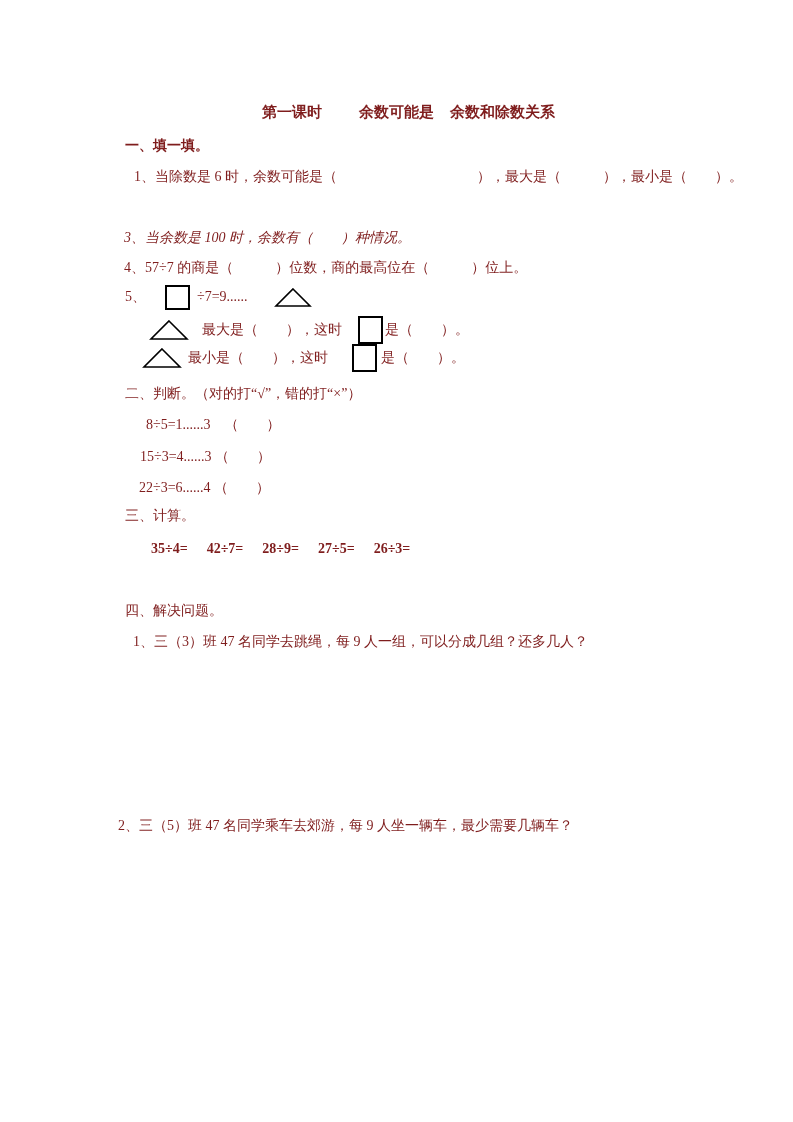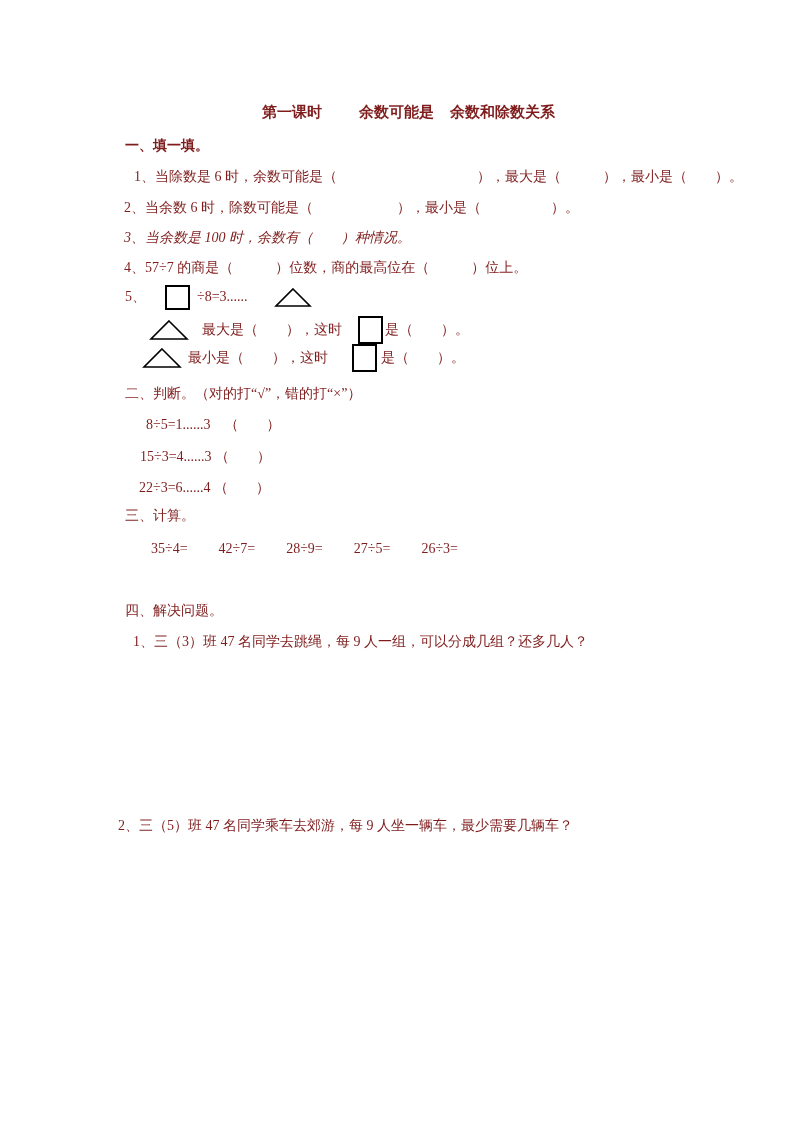--- a/index.html
+++ b/index.html
@@ -53,46 +53,46 @@
     border: 2px solid #000;
     background: #fff;
     flex: 0 0 auto;
   }
   .tri { display: block; flex: 0 0 auto; }
   .calc-row {
     position: absolute;
     top: 540px;
     left: 139px;
     display: flex;
-    gap: 31px;
+    gap: 19px;
     white-space: pre;
     line-height: 18px;
+    font-weight: bold;
   }
 </style>
 </head>
 <body>
 
 <div class="page">
 
   <div class="title-row">
     <span>第一课时</span>
     <span class="gap-wide">余数可能是</span>
     <span class="gap-narrow">余数和除数关系</span>
   </div>
 
   <div class="line bold" style="top:137px;">一、填一填。</div>
   <div class="line" style="top:168px;left:122px;">1、当除数是 6 时，余数可能是（　　　　　　　　　　），最大是（　　　），最小是（　　）。</div>
-  <div class="line" style="top:199px;left:112px;">2、当余数 6 时，除数可能是（　　　　　　），最小是（　　　　　）。</div>
   <div class="line" style="top:229px;left:112px;font-style:italic;">3、当余数是 100 时，余数有（　　）种情况。</div>
   <div class="line" style="top:259px;left:112px;">4、57÷7 的商是（　　　）位数，商的最高位在（　　　）位上。</div>
 
   <div class="shape-row" style="top:283px;left:113px;height:28px;">
     <span>5、</span>
     <span class="sq" style="margin-left:19px;"></span>
-    <span style="margin-left:7px;">÷8=3......</span>
+    <span style="margin-left:7px;">÷7=9......</span>
     <svg class="tri" style="margin-left:26px;" width="38" height="21" viewBox="0 0 38 21">
       <polygon points="19,2 36,19 2,19" fill="none" stroke="#000" stroke-width="1.6"></polygon>
     </svg>
   </div>
 
   <div class="shape-row" style="top:315px;left:137px;height:30px;">
     <svg class="tri" width="40" height="22" viewBox="0 0 40 22">
       <polygon points="20,2 38,20 2,20" fill="none" stroke="#000" stroke-width="1.6"></polygon>
     </svg>
     <span style="margin-left:13px;">最大是（　　），这时</span>

